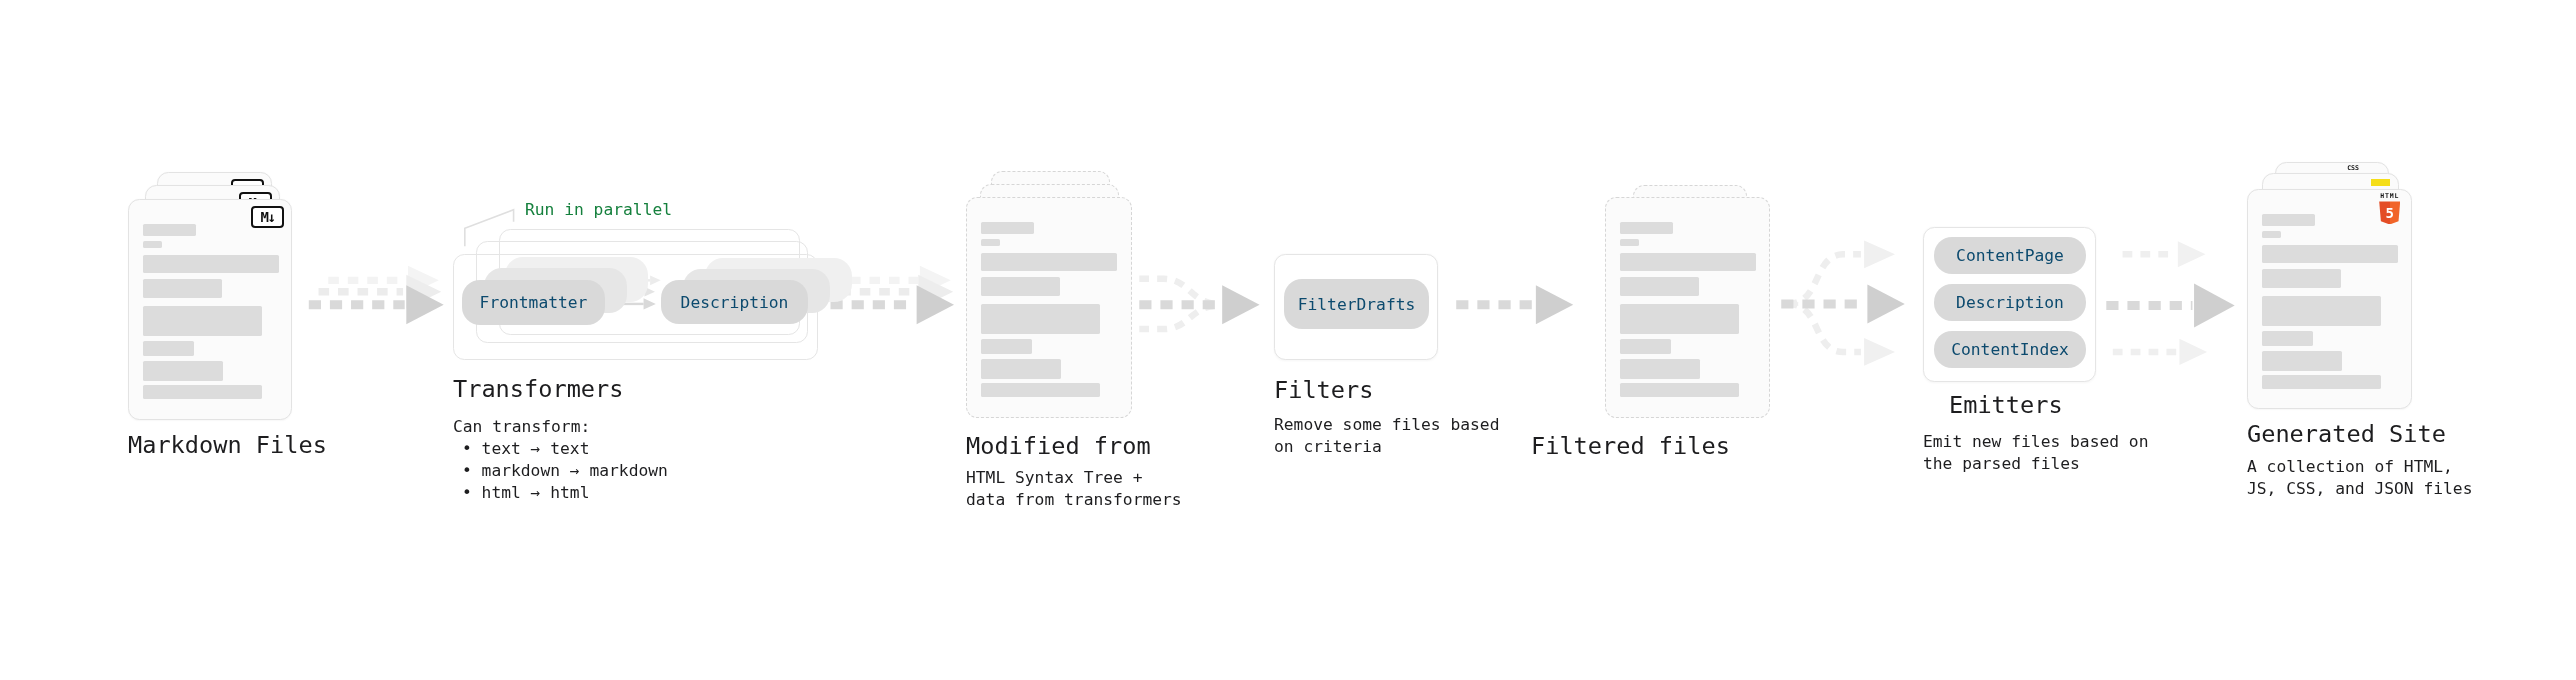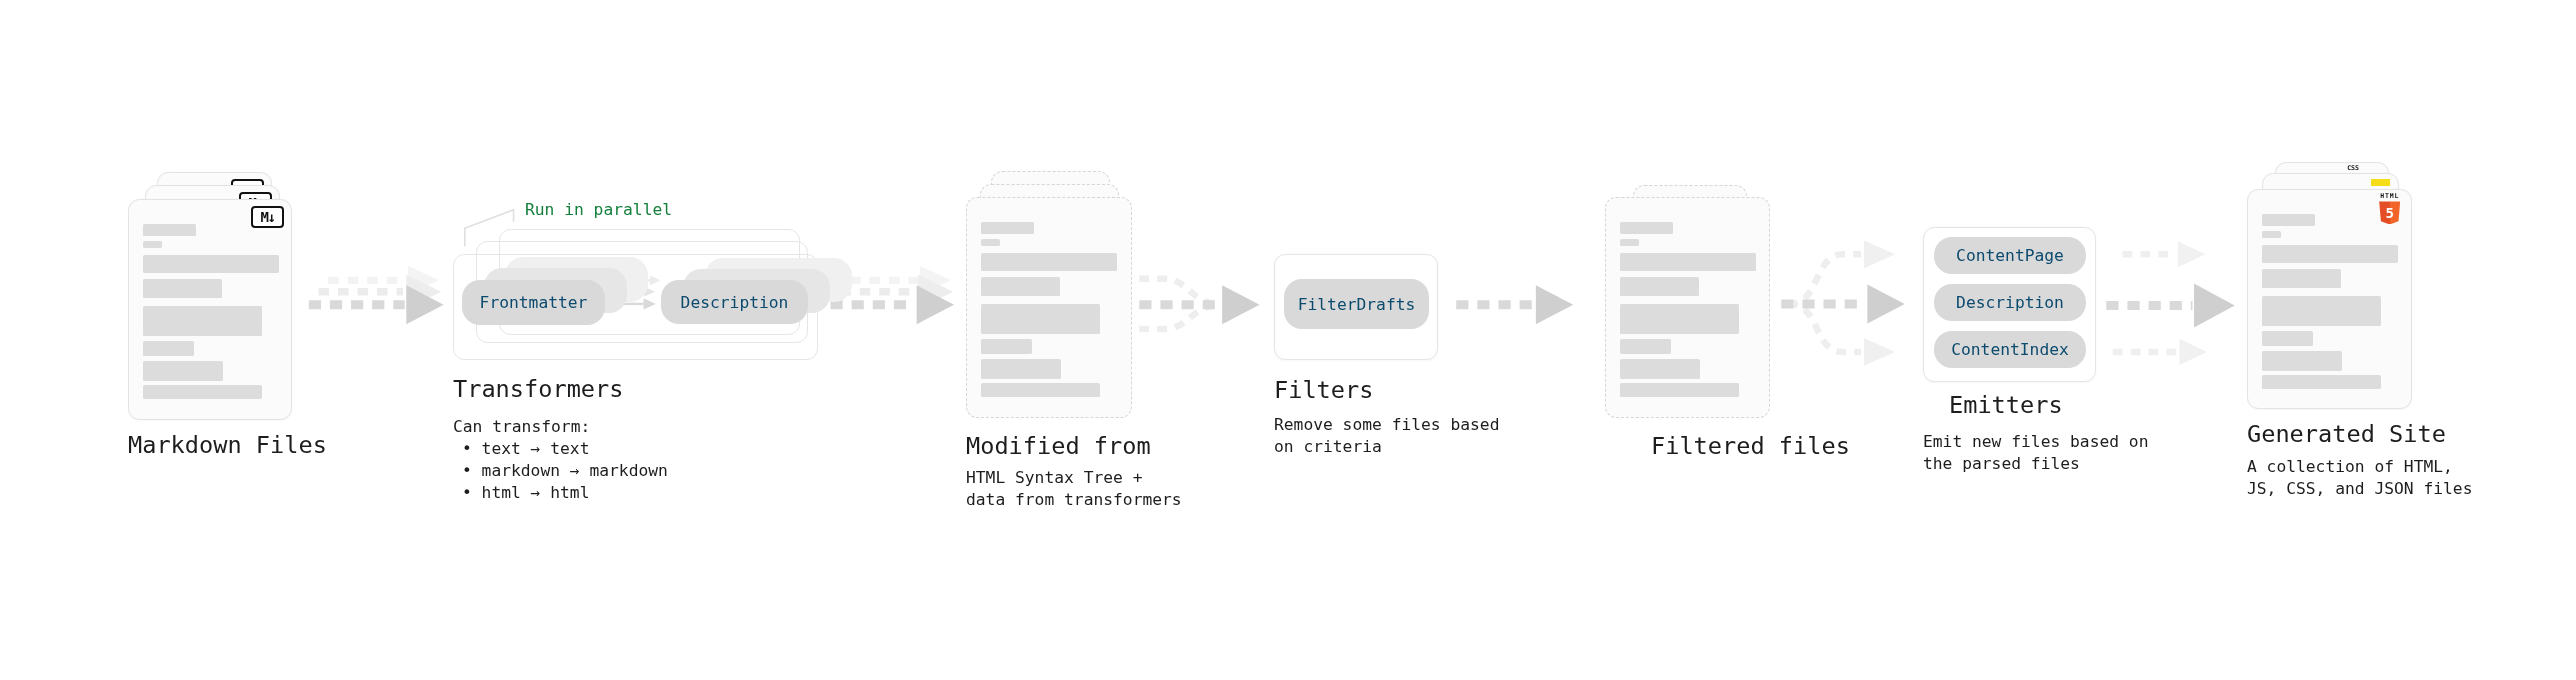--- a/index.html
+++ b/index.html
@@ -247,21 +247,21 @@
     <div class="doc-card dashed" style="left:1605px; top:197px; width:165px; height:221px; z-index:2;">
         <div class="bar" style="left: 14px; top: 24.4px; width: 53px; height: 11.4px;"></div>
         <div class="bar" style="left: 14px; top: 41px; width: 18.7px; height: 6.5px;"></div>
         <div class="bar" style="left: 14px; top: 55px; width: 136px; height: 18px;"></div>
         <div class="bar" style="left: 14px; top: 79px; width: 79px; height: 18.7px;"></div>
         <div class="bar" style="left: 14px; top: 106px; width: 119px; height: 30px;"></div>
         <div class="bar" style="left: 14px; top: 141px; width: 51px; height: 15.4px;"></div>
         <div class="bar" style="left: 14px; top: 161px; width: 80px; height: 19.5px;"></div>
         <div class="bar" style="left: 14px; top: 185px; width: 119px; height: 14px;"></div>
       </div>
-    <div class="node-title" style="left:1651px; top:432px;">Filtered files</div>
+    <div class="node-title" style="left:1531px; top:432px;">Filtered files</div>
   </div>
 
   <div>
     <div class="frame solid-bg" style="left:1923px; top:227px; width:173px; height:155px; z-index:2;"></div>
     <div class="pill" style="left:1934px; top:237px; width:152px; height:37px; z-index:3;">ContentPage</div>
     <div class="pill" style="left:1934px; top:284px; width:152px; height:37px; z-index:3;">Description</div>
     <div class="pill" style="left:1934px; top:331px; width:152px; height:37px; z-index:3;">ContentIndex</div>
     <div class="node-title" style="left:1923px; top:391px;margin-left:26px;">Emitters</div>
     <div class="node-caption" style="left:1923px; top:431px;">Emit new files based on
 the parsed files</div>

